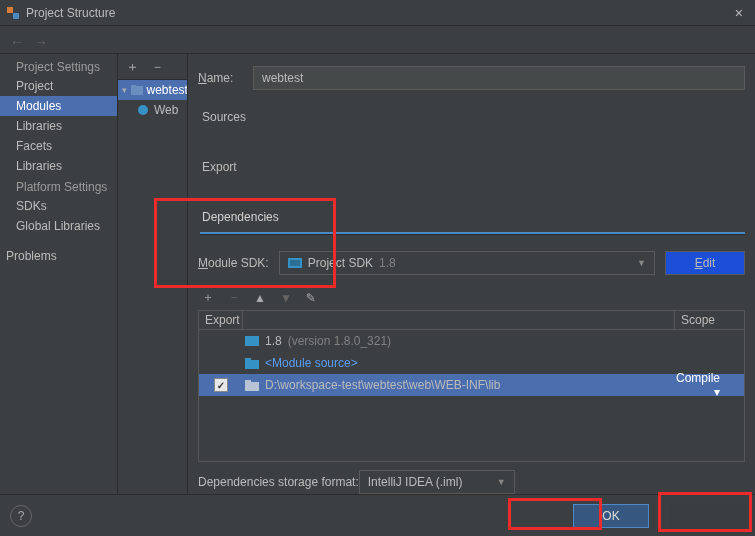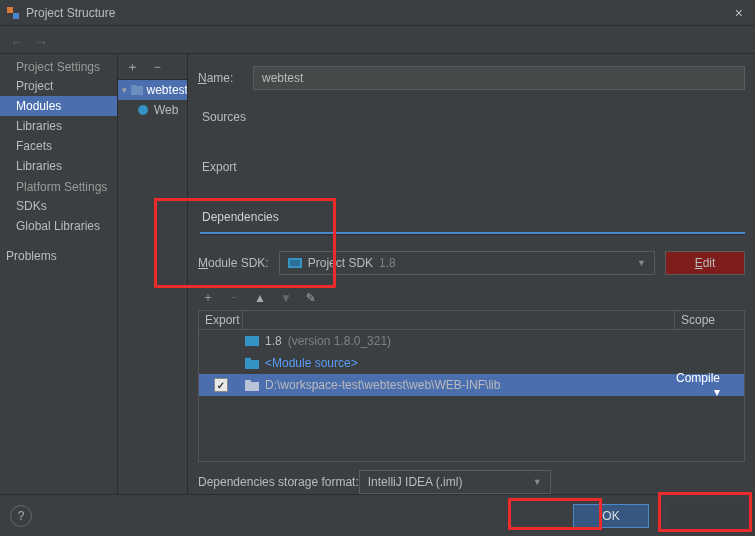--- a/index.html
+++ b/index.html
@@ -31,39 +31,39 @@
 .underline{text-decoration:underline;}
 .name-input{flex:1;height:24px;background:#45494a;border:1px solid #5a5a5a;padding:0 8px;color:#bbb;}
 .tabs{display:flex;gap:22px;margin:10px 0 6px 2px;border-bottom:1px solid #2b2b2b;padding-bottom:0;flex-direction:column;}
 .tab{padding:4px 2px 8px 2px;color:#bbb;cursor:pointer;border-bottom:2px solid transparent;}
 .tab.active{color:#d0d0d0;border-bottom:2px solid #4a88c7;}
 .sdk-row{display:flex;align-items:center;gap:10px;margin:10px 0;}
 .sdk-label{white-space:nowrap;}
 .sdk-select{flex:1;height:24px;background:#3c3f41;border:1px solid #5a5a5a;display:flex;align-items:center;padding:0 8px;gap:6px;position:relative;}
 .sdk-select .caret{margin-left:auto;color:#888;font-size:9px;}
 .sdk-select .dim{color:#808080;}
-.edit-btn{width:80px;height:24px;background:#7f1d1d;border:1px solid #5a5a5a;text-align:center;line-height:22px;cursor:pointer;}
+.edit-btn{width:80px;height:24px;background:#1d4ed8;border:1px solid #5a5a5a;text-align:center;line-height:22px;cursor:pointer;}
 .small-tool{display:flex;align-items:center;gap:14px;padding:4px 4px;}
 .small-tool span{color:#aaa;font-size:12px;}
 .table-head{display:flex;background:#3c3f41;border:1px solid #555;height:22px;gap:48px;}
 .th-export{width:44px;border-right:1px solid #555;padding:2px 6px;}
 .th-main{flex:1;}
 .th-scope{width:70px;border-left:1px solid #555;padding:2px 6px;text-align:left;}
 .dep-list{border:1px solid #555;border-top:none;height:250px;position:relative;background:#3c3f41;}
 .dep-row{display:flex;align-items:center;height:22px;}
 .dep-row .cb-cell{width:44px;display:flex;justify-content:center;}
 .dep-row .txt{flex:1;display:flex;align-items:center;gap:6px;padding-left:2px;}
 .dep-row .scope{width:70px;text-align:right;padding-right:24px;}
 .dep-row.sel{background:#4b6eaf;color:#fff;}
 .dep-row.sel .txt,.dep-row.sel .scope{color:#fff;}
 .dim{color:#808080;}
 .blue-link{color:#589df6;}
 .checkbox{width:14px;height:14px;background:#e8e8e8;border:1px solid #888;display:flex;align-items:center;justify-content:center;color:#333;font-size:10px;font-weight:bold;}
 .storage-row{display:flex;align-items:center;gap:0;margin-top:8px;}
-.storage-select{width:192px;height:24px;background:#3c3f41;border:1px solid #5a5a5a;display:flex;align-items:center;padding:8px 8px;}
+.storage-select{width:156px;height:24px;background:#3c3f41;border:1px solid #5a5a5a;display:flex;align-items:center;padding:8px 8px;}
 .storage-select .caret{margin-left:auto;color:#888;font-size:9px;}
 .footer{height:42px;border-top:1px solid #2b2b2b;display:flex;align-items:center;padding:0 10px;}
 .help-btn{width:22px;height:22px;border:1px solid #666;border-radius:50%;text-align:center;line-height:20px;color:#aaa;font-size:12px;cursor:pointer;}
 .footer-spacer{flex:1;}
 .ok-btn{width:76px;height:24px;background:#365880;border:1px solid #4a88c7;color:#dcdcdc;text-align:center;line-height:22px;cursor:pointer;}
 .ghost-btn{width:76px;height:24px;margin-left:20px;background:#3a3d3f;border:1px solid #3a3d3f;cursor:pointer;}
 .red-box{position:absolute;border:3px solid #ee2b2b;pointer-events:none;}
 svg{display:block;}
 </style>
 </head>

